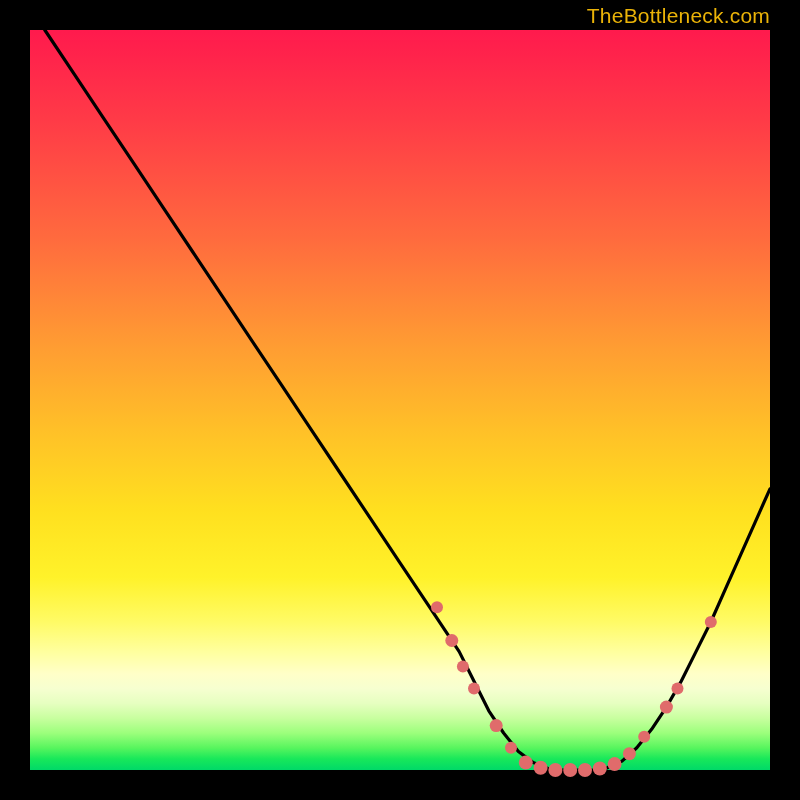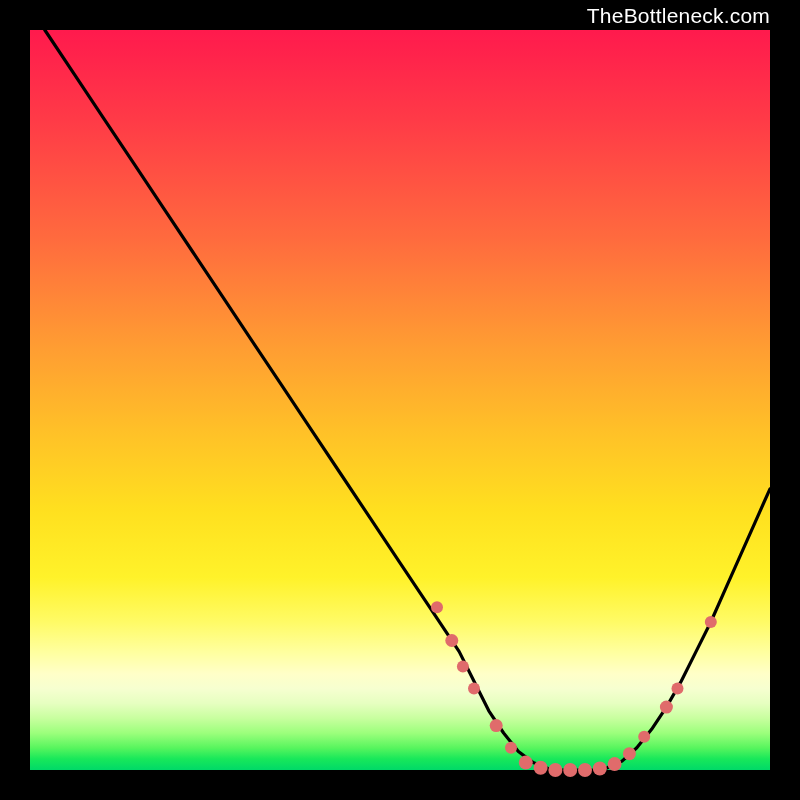--- a/index.html
+++ b/index.html
@@ -44,21 +44,21 @@
       #9cff7c 95%,
       #58f55e 97%,
       #18e85a 98.5%,
       #00d968 100%
     );
   }
   .attribution {
     position: absolute;
     top: 4px;
     right: 30px;
-    color: #ffffff;
+    color: #eab308;
     font-size: 21px;
     letter-spacing: 0.2px;
   }
   svg.curve {
     position: absolute;
     left: 0;
     top: 0;
     width: 740px;
     height: 740px;
     overflow: visible;

